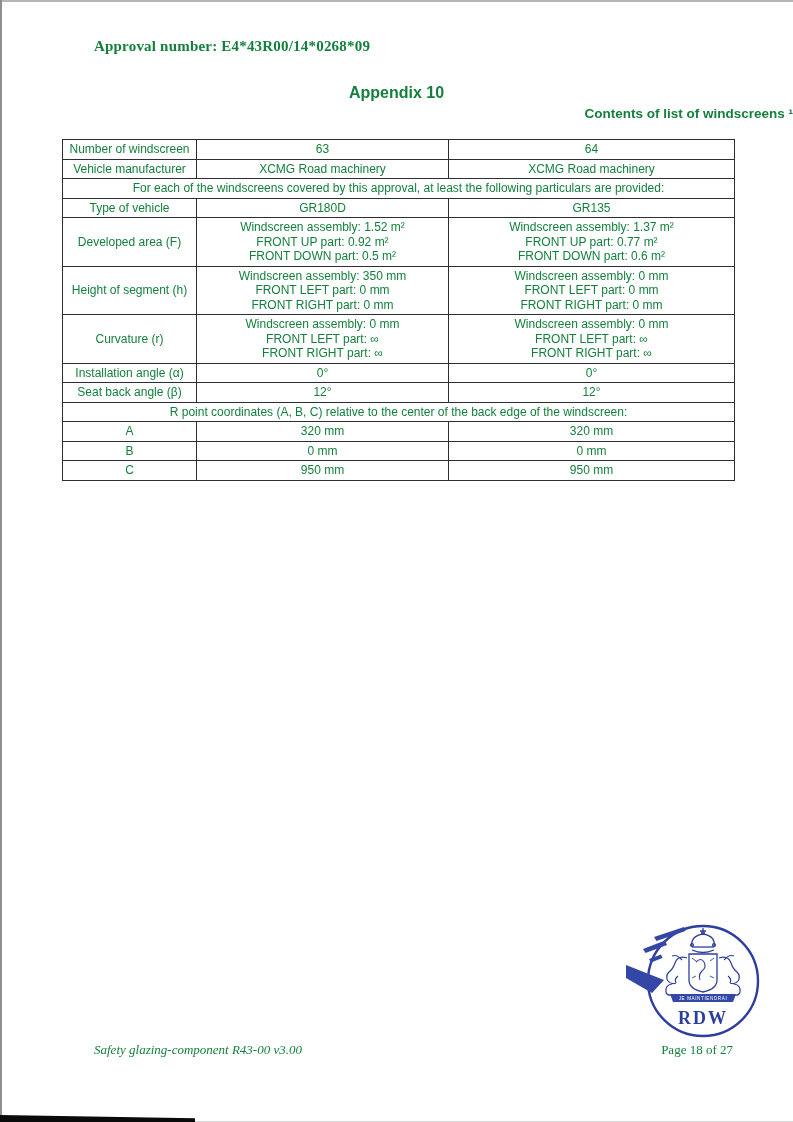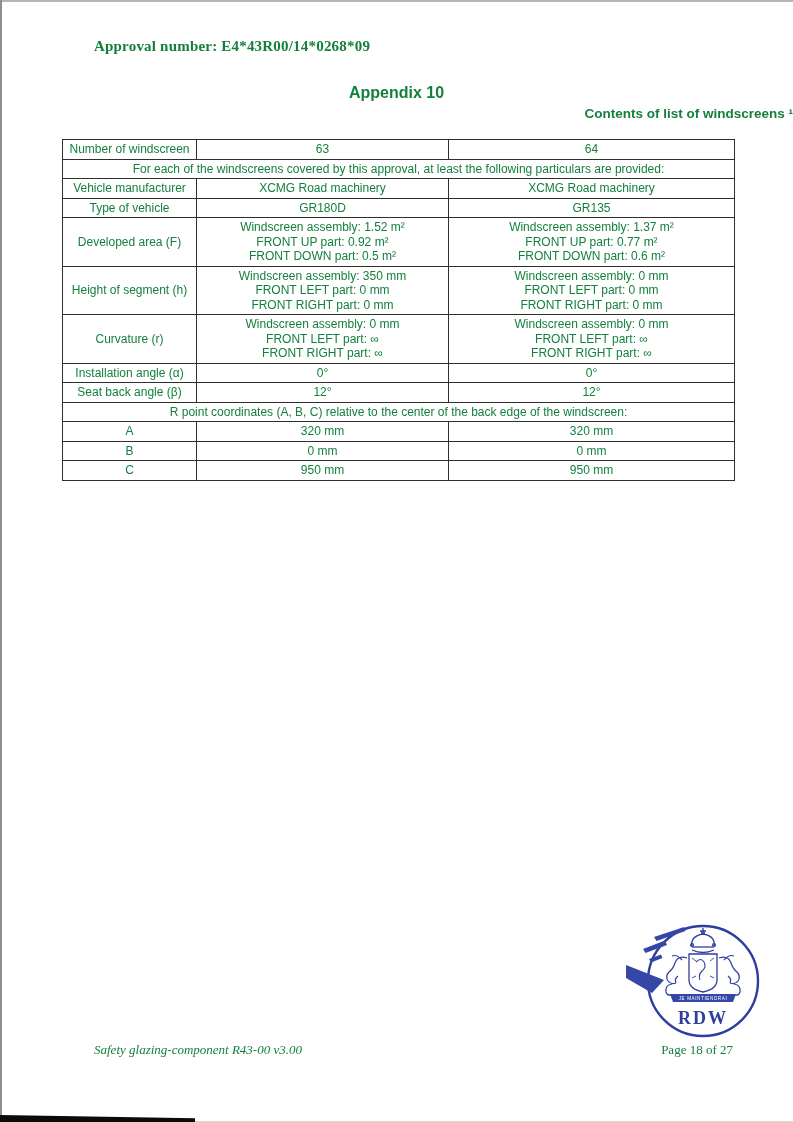--- a/index.html
+++ b/index.html
@@ -83,26 +83,26 @@
         <col class="c-w1">
         <col class="c-w2">
       </colgroup>
     <tbody>
       <tr>
         <td>Number of windscreen</td>
         <td>63</td>
         <td>64</td>
       </tr>
       <tr>
-        <td class="note-cell" colspan="3">For each of the windscreens covered by this approval, at least the following particulars are provided:</td>
-      </tr>
-      <tr>
         <td>Vehicle manufacturer</td>
         <td>XCMG Road machinery</td>
         <td>XCMG Road machinery</td>
+      </tr>
+      <tr>
+        <td class="note-cell" colspan="3">For each of the windscreens covered by this approval, at least the following particulars are provided:</td>
       </tr>
       <tr>
         <td>Type of vehicle</td>
         <td>GR180D</td>
         <td>GR135</td>
       </tr>
       <tr>
         <td>Developed area (F)</td>
         <td class="multiline">Windscreen assembly: 1.52 m²
 FRONT UP part: 0.92 m²

